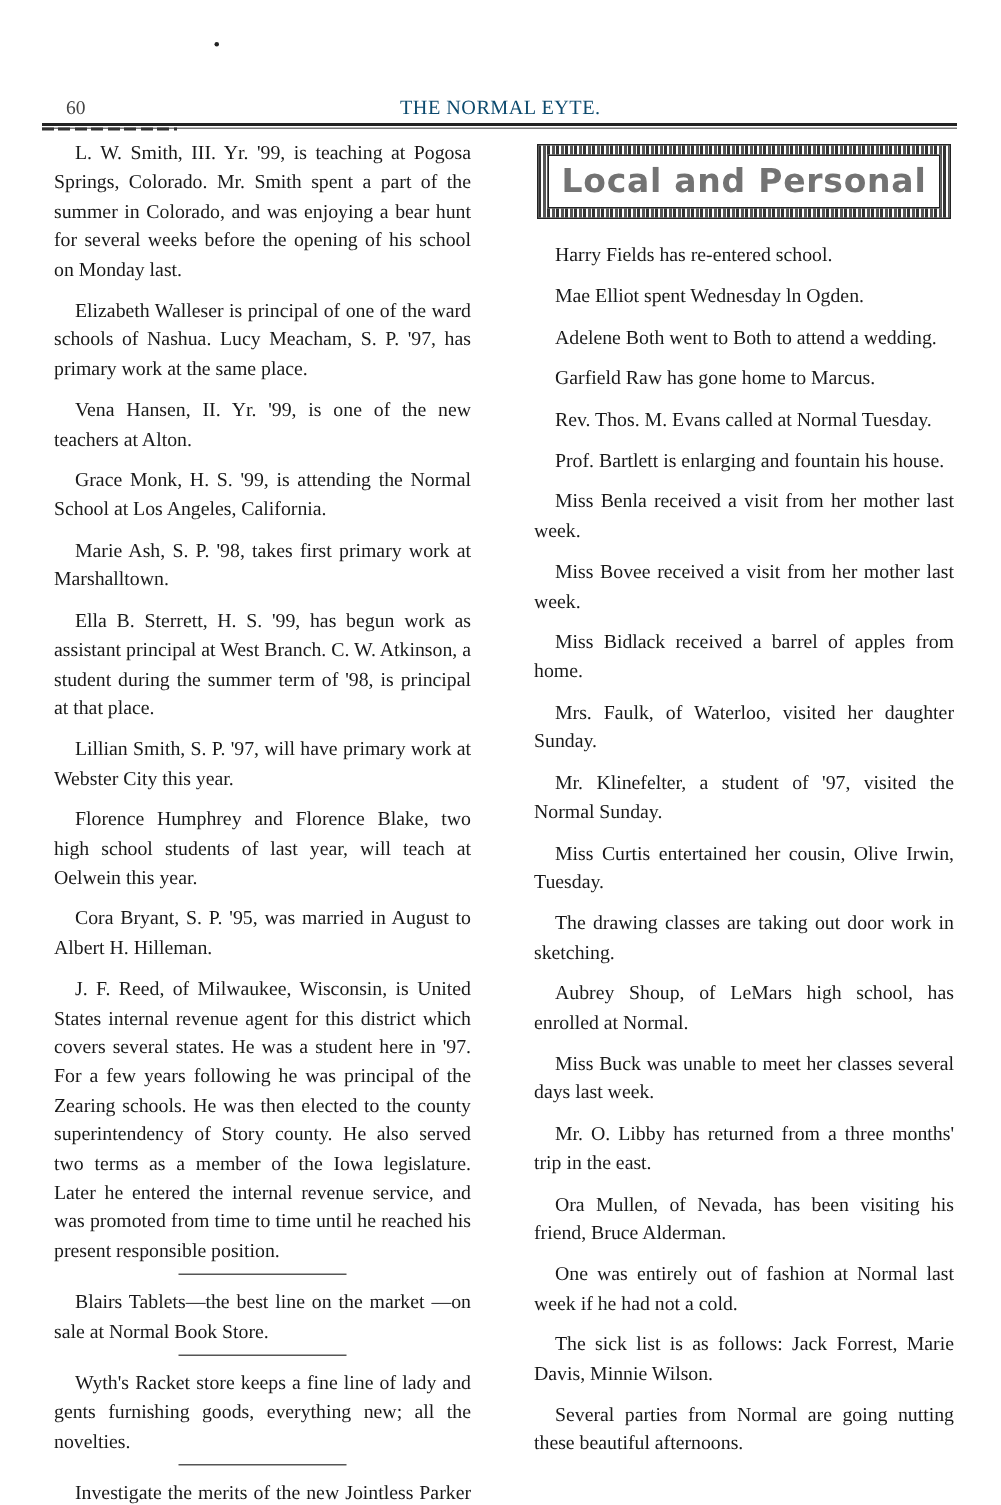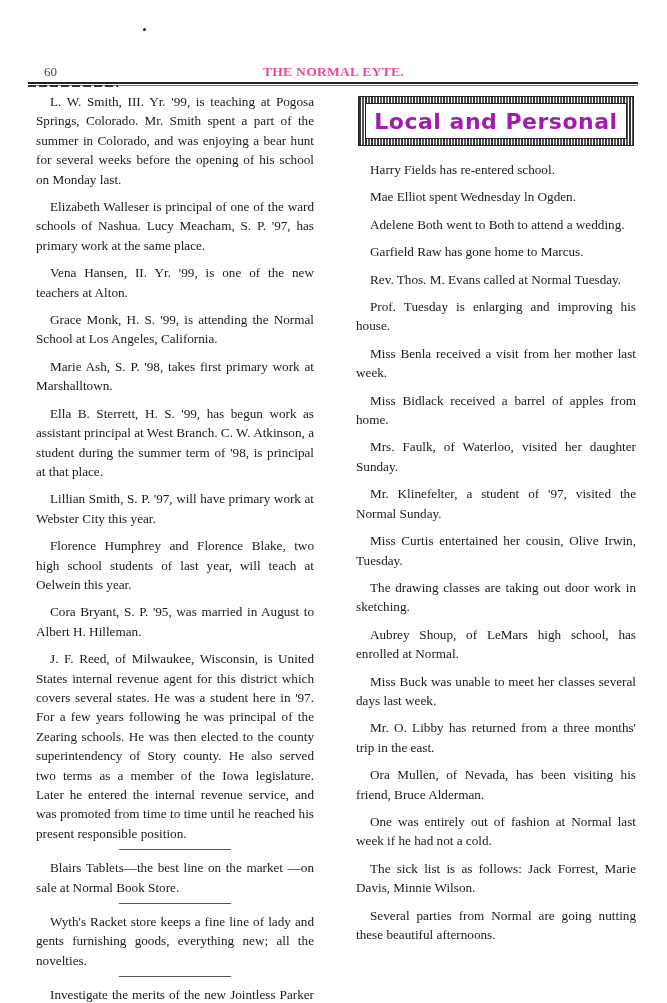--- a/index.html
+++ b/index.html
@@ -7,21 +7,21 @@
     width: 667px; height: 1003px; position: relative; overflow: hidden;
     font-family: "Liberation Serif", "DejaVu Serif", serif;
     color: #1a1a1a;
   }
   .page { position: absolute; left: 0; top: 0; width: 667px; height: 1003px; }
   .dot { position: absolute; left: 143px; top: 28px; width: 3px; height: 3px; background: #222; border-radius: 50%; }
   .running-head { position: absolute; top: 64px; left: 0; width: 667px; height: 20px; }
   .page-num { position: absolute; left: 44px; top: 0; font-size: 13px; color: #444; }
   .journal-title {
     position: absolute; left: 0; width: 667px; text-align: center; top: 0;
-    font-family: "Liberation Serif", serif; font-weight: bold; font-size: 13.5px; letter-spacing: 0.3px; color: #ec4899;
+    font-family: "Liberation Serif", serif; font-weight: normal; font-size: 13.5px; letter-spacing: 0.3px; color: #0c4a6e;
   }
   .head-rule-right { position: absolute; left: 28px; top: 82px; width: 610px; height: 5px; }
   .head-rule-right .r1 { position: absolute; left: 0; right: 0; top: 0; height: 2px; background: #222; }
   .head-rule-right .r2 { position: absolute; left: 0; right: 0; top: 3px; height: 1px; background: #777; }
   .head-rule-right .dash { position: absolute; left: 0; top: 3px; width: 90px; height: 2px;
     background: repeating-linear-gradient(90deg, #333 0 8px, transparent 8px 11px); }
 
   .col { position: absolute; font-size: 13.2px; line-height: 19.4px; text-align: justify; }
   .col-left { left: 36px; top: 92px; width: 278px; }
   .col-right { left: 356px; top: 160px; width: 280px; }
@@ -36,21 +36,21 @@
     background:
       repeating-linear-gradient(90deg, #333 0 2px, #fff 2px 3px, #555 3px 5px, #fff 5px 6px);
     border: 1px solid #222;
   }
   .banner-inner {
     width: 100%; height: 100%; box-sizing: border-box; background: #fff;
     border: 1px solid #222;
     display: flex; align-items: center; justify-content: center;
   }
   .banner-title {
-    font-family: "DejaVu Sans", sans-serif; font-weight: bold; font-size: 22px; letter-spacing: 0.5px; color: #a21caf;
+    font-family: "DejaVu Sans", sans-serif; font-weight: bold; font-size: 22px; letter-spacing: 0.5px; color: #737373;
   }
 </style>
 </head>
 <body>
 
 <div class="page">
   <div class="dot"></div>
 
   <div class="running-head">
     <span class="page-num">60</span>
@@ -87,22 +87,23 @@
       <span class="banner-title">Local and Personal</span>
     </div>
   </div>
 
   <div class="col col-right">
     <p>Harry Fields has re-entered school.</p>
     <p>Mae Elliot spent Wednesday ln Ogden.</p>
     <p>Adelene Both went to Both to attend a wed­ding.</p>
     <p>Garfield Raw has gone home to Marcus.</p>
     <p>Rev. Thos. M. Evans called at Normal Tuesday.</p>
-    <p>Prof. Tuesday is enlarging and improving his house.</p>
+    <p>Prof. Bartlett is enlarging and fountain his house.</p>
     <p>Miss Benla received a visit from her mother last week.</p>
+    <p>Miss Bovee received a visit from her mother last week.</p>
     <p>Miss Bidlack received a barrel of apples from home.</p>
     <p>Mrs. Faulk, of Waterloo, visited her daugh­ter Sunday.</p>
     <p>Mr. Klinefelter, a student of '97, visited the Normal Sunday.</p>
     <p>Miss Curtis entertained her cousin, Olive Irwin, Tuesday.</p>
     <p>The drawing classes are taking out door work in sketching.</p>
     <p>Aubrey Shoup, of LeMars high school, has enrolled at Normal.</p>
     <p>Miss Buck was unable to meet her classes several days last week.</p>
     <p>Mr. O. Libby has returned from a three months' trip in the east.</p>
     <p>Ora Mullen, of Nevada, has been visiting his friend, Bruce Alderman.</p>
     <p>One was entirely out of fashion at Normal last week if he had not a cold.</p>

